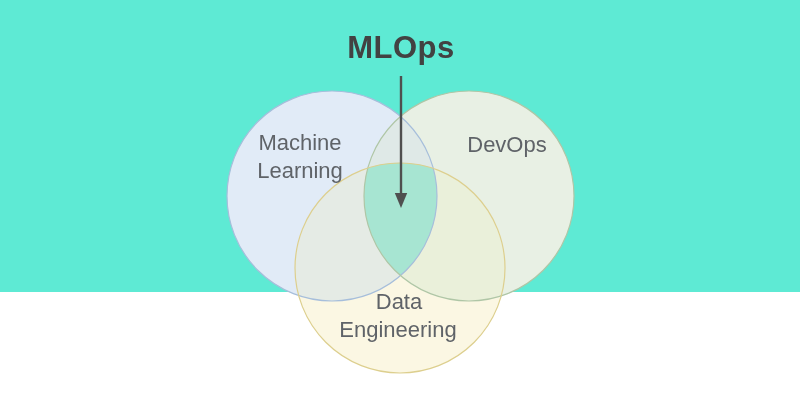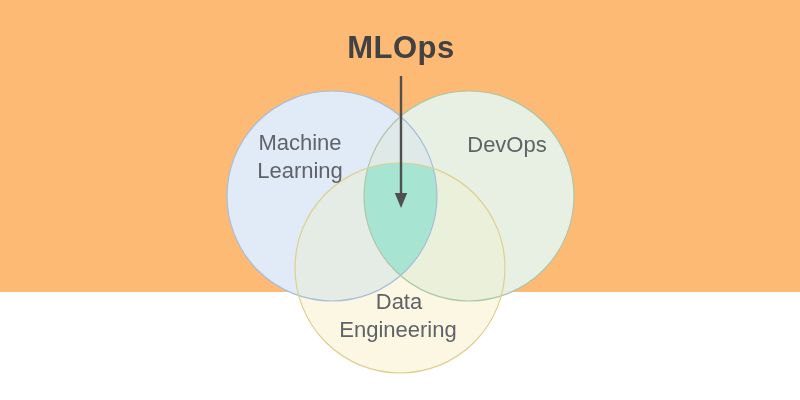--- a/index.html
+++ b/index.html
@@ -7,21 +7,21 @@
     padding: 0;
     width: 800px;
     height: 400px;
     background: #ffffff;
     overflow: hidden;
   }
   .canvas {
     position: relative;
     width: 800px;
     height: 292px;
-    background: #fdba74;
+    background: #5eead4;
   }
   svg {
     display: block;
   }
   .venn-label {
     font-family: "Liberation Sans", sans-serif;
     font-size: 22px;
     font-weight: 400;
   }
   .diagram-title {

